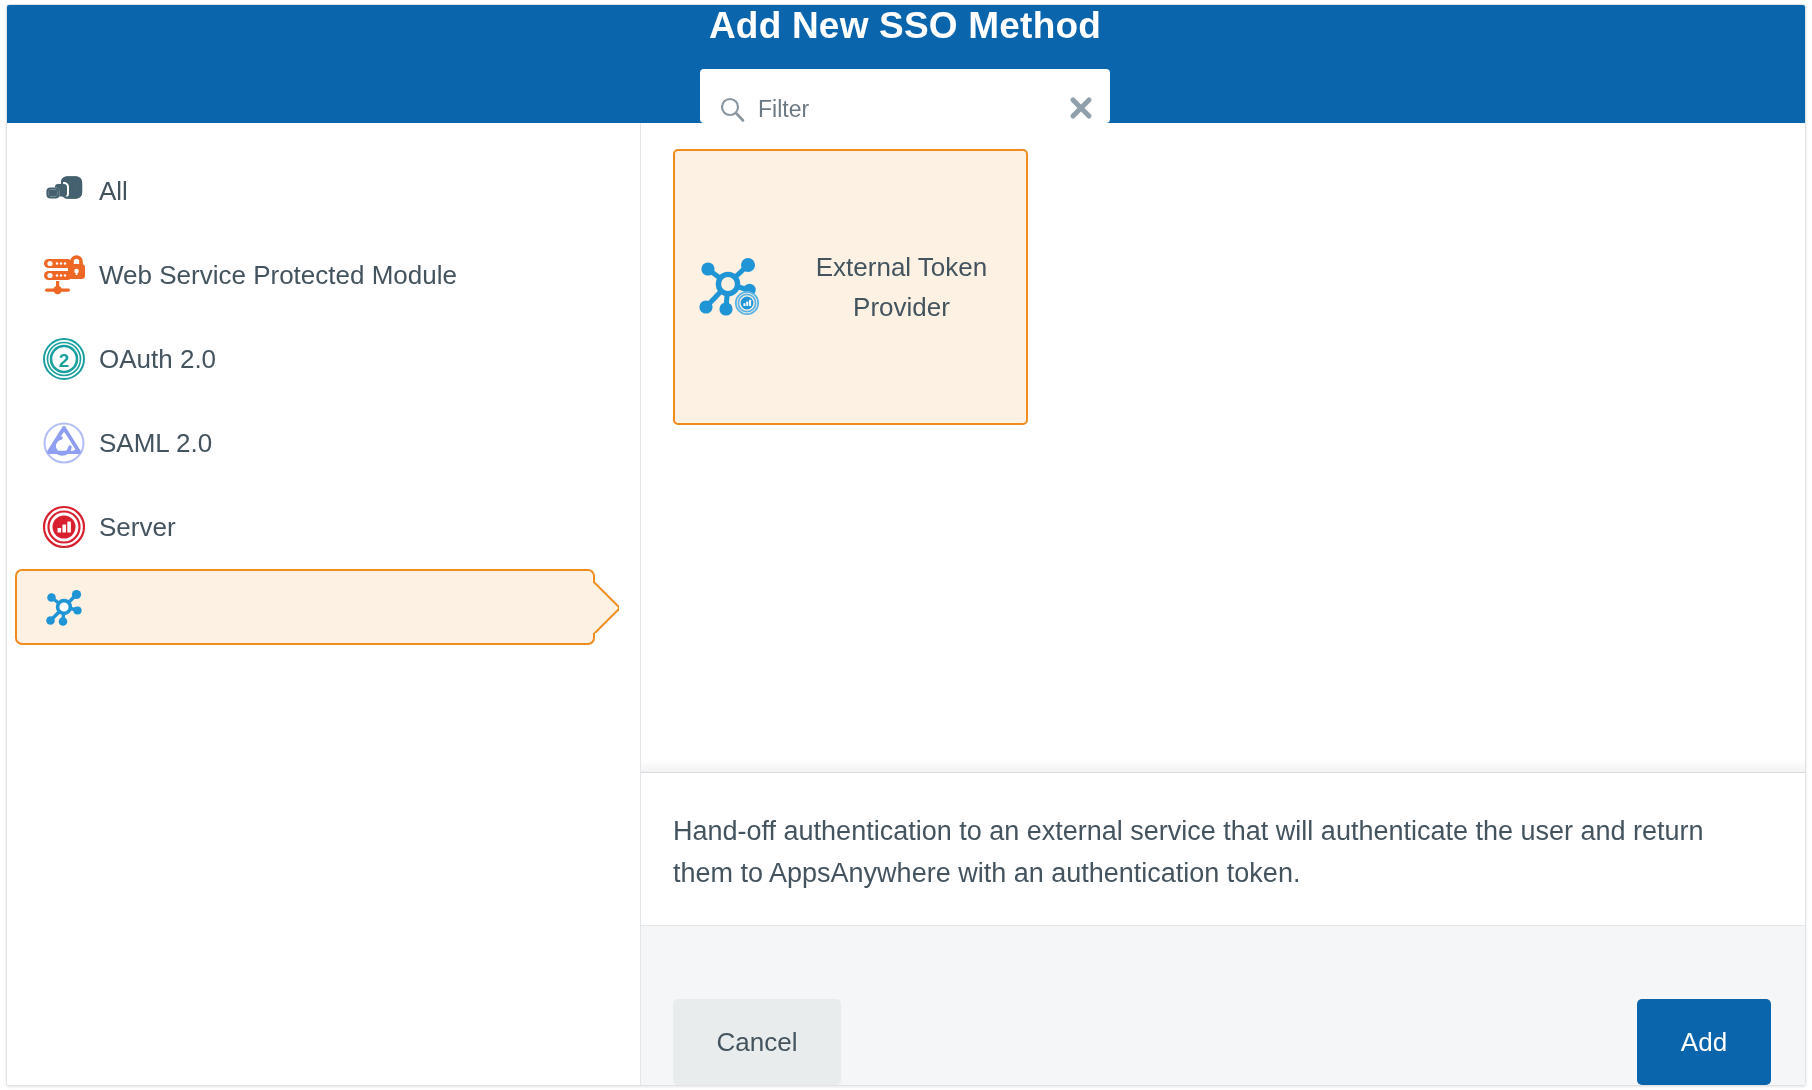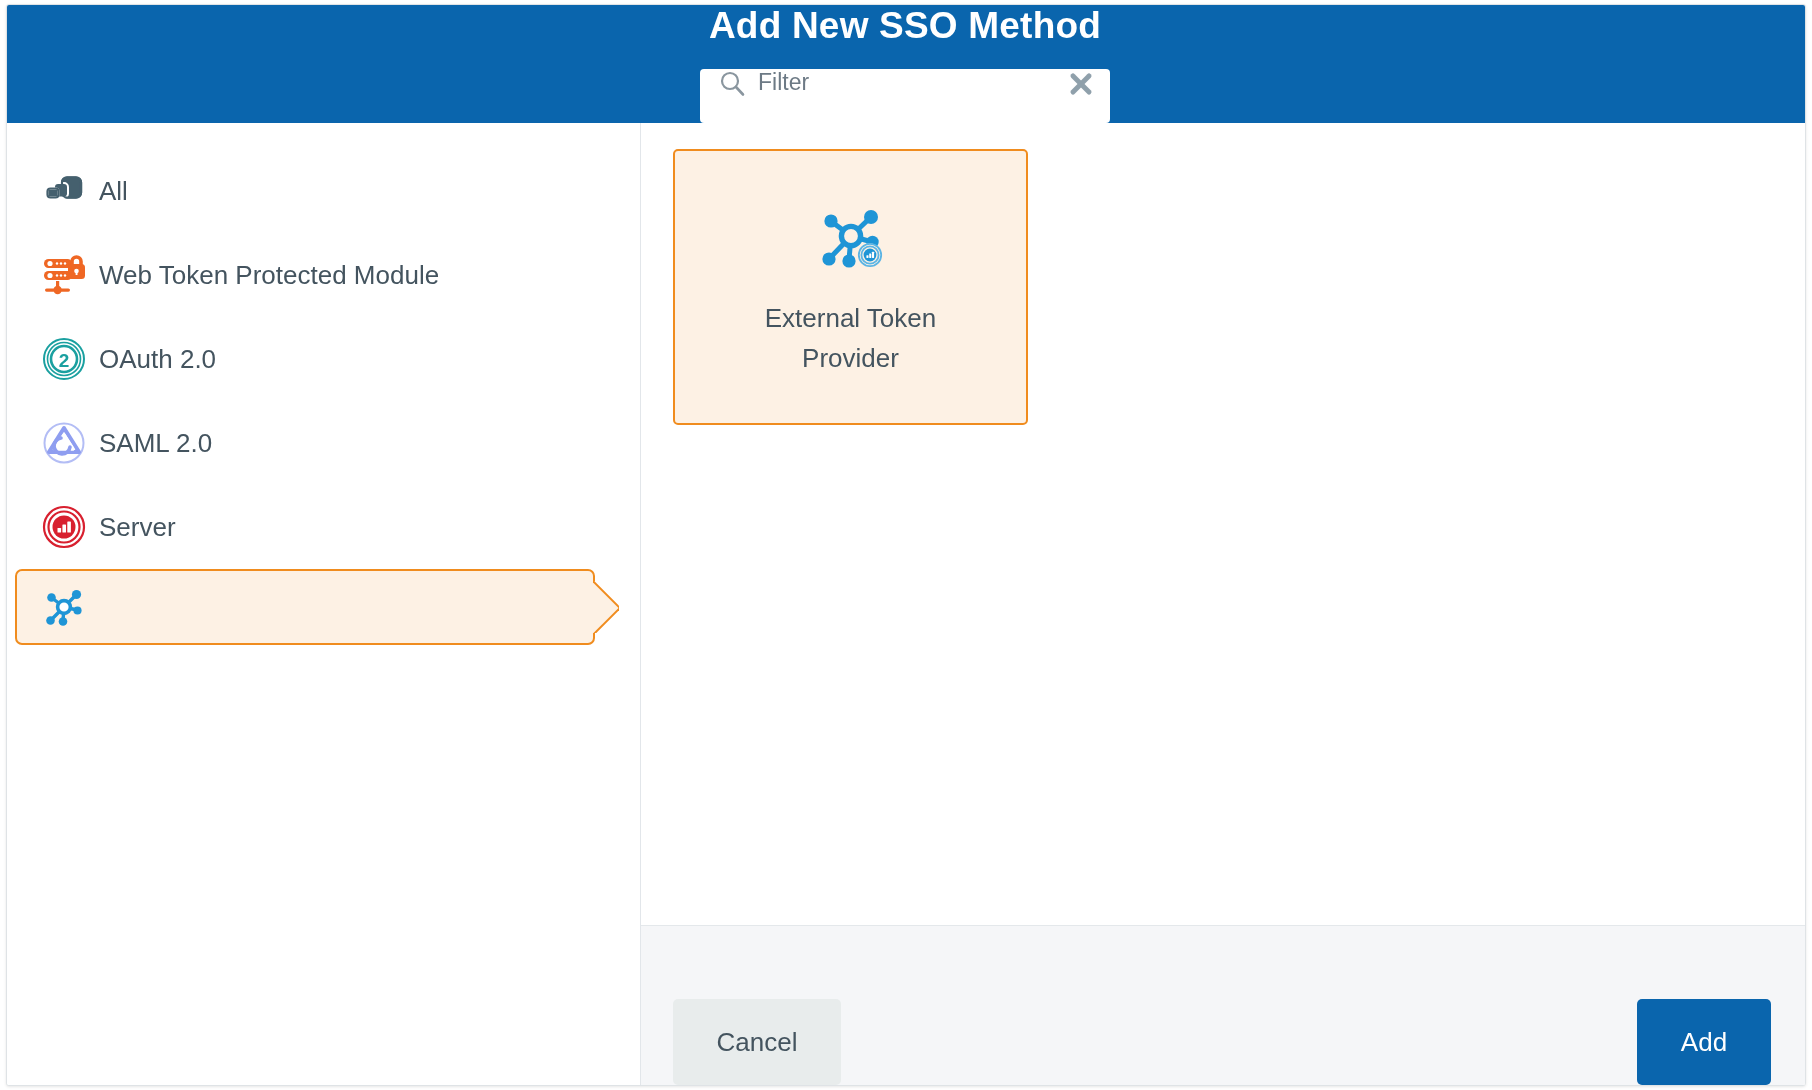--- a/index.html
+++ b/index.html
@@ -44,21 +44,21 @@
     font-weight: bold;
     letter-spacing: 0.2px;
     white-space: nowrap;
   }
   .filter-box {
     width: 410px;
     height: 54px;
     background: #ffffff;
     border-radius: 4px;
     display: flex;
-    align-items: flex-start;
+    align-items: flex-end;
     padding: 0 14px 0 18px;
     gap: 12px;
   }
   .filter-input {
     flex: 1;
     border: none;
     outline: none;
     font-family: "Liberation Sans", sans-serif;
     font-size: 23px;
     color: #3f4f5c;
@@ -156,21 +156,20 @@
     padding: 26px 0 0 32px;
     min-height: 0;
   }
   .card {
     width: 355px;
     height: 276px;
     background: #fdf1e4;
     border: 2px solid #f08c1e;
     border-radius: 5px;
     display: flex;
-    flex-direction: column;
     align-items: center;
     justify-content: center;
     gap: 16px;
     cursor: pointer;
   }
   .card-icon { line-height: 0; }
   .card-label {
     font-size: 26px;
     color: #44545f;
     text-align: center;
@@ -293,21 +292,21 @@
               <path d="M33 15 v-3.5 a4.5 4.5 0 0 1 9 0 V15" fill="none" stroke="#ef6724" stroke-width="3.6"></path>
               <circle cx="37.5" cy="21" r="2.3" fill="#ffffff"></circle>
               <rect x="36.6" y="21" width="1.9" height="4" fill="#ffffff"></rect>
               <rect x="17" y="31" width="3.2" height="9"></rect>
               <rect x="6" y="38.5" width="10" height="3.2" rx="1.6"></rect>
               <rect x="21" y="38.5" width="10" height="3.2" rx="1.6"></rect>
               <circle cx="18.6" cy="40" r="4.2"></circle>
             </g>
           </svg>
         </span>
-        <span class="side-label">Web Token Protected Module</span>
+        <span class="side-label">Web Service Protected Module</span>
       </div>
 
       <div class="side-item">
         <span class="ic">
           <svg width="50" height="50" viewBox="0 0 50 50">
             <g fill="none" stroke="#1aa0a0">
               <circle cx="25" cy="25" r="20" stroke-width="2"></circle>
               <circle cx="25" cy="25" r="16.5" stroke-width="1.6"></circle>
               <circle cx="25" cy="25" r="13" stroke-width="2.6"></circle>
             </g>
@@ -402,20 +401,23 @@
                   <rect x="61.2" y="57.4" width="2.1" height="4.5" rx="0.4"></rect>
                   <rect x="64" y="55.8" width="2.1" height="6.1" rx="0.4"></rect>
                 </g>
               </g>
             </svg>
           </span>
           <span class="card-label">External Token Provider</span>
         </div>
       </div>
 
+      <div class="desc-wrap">
+        <div class="desc-text">Hand-off authentication to an external service that will authenticate the user and return them to AppsAnywhere with an authentication token.</div>
+      </div>
 
       <div class="footer">
         <button class="btn btn-cancel">Cancel</button>
         <button class="btn btn-add">Add</button>
       </div>
 
     </div>
   </div>
 </div>
 

